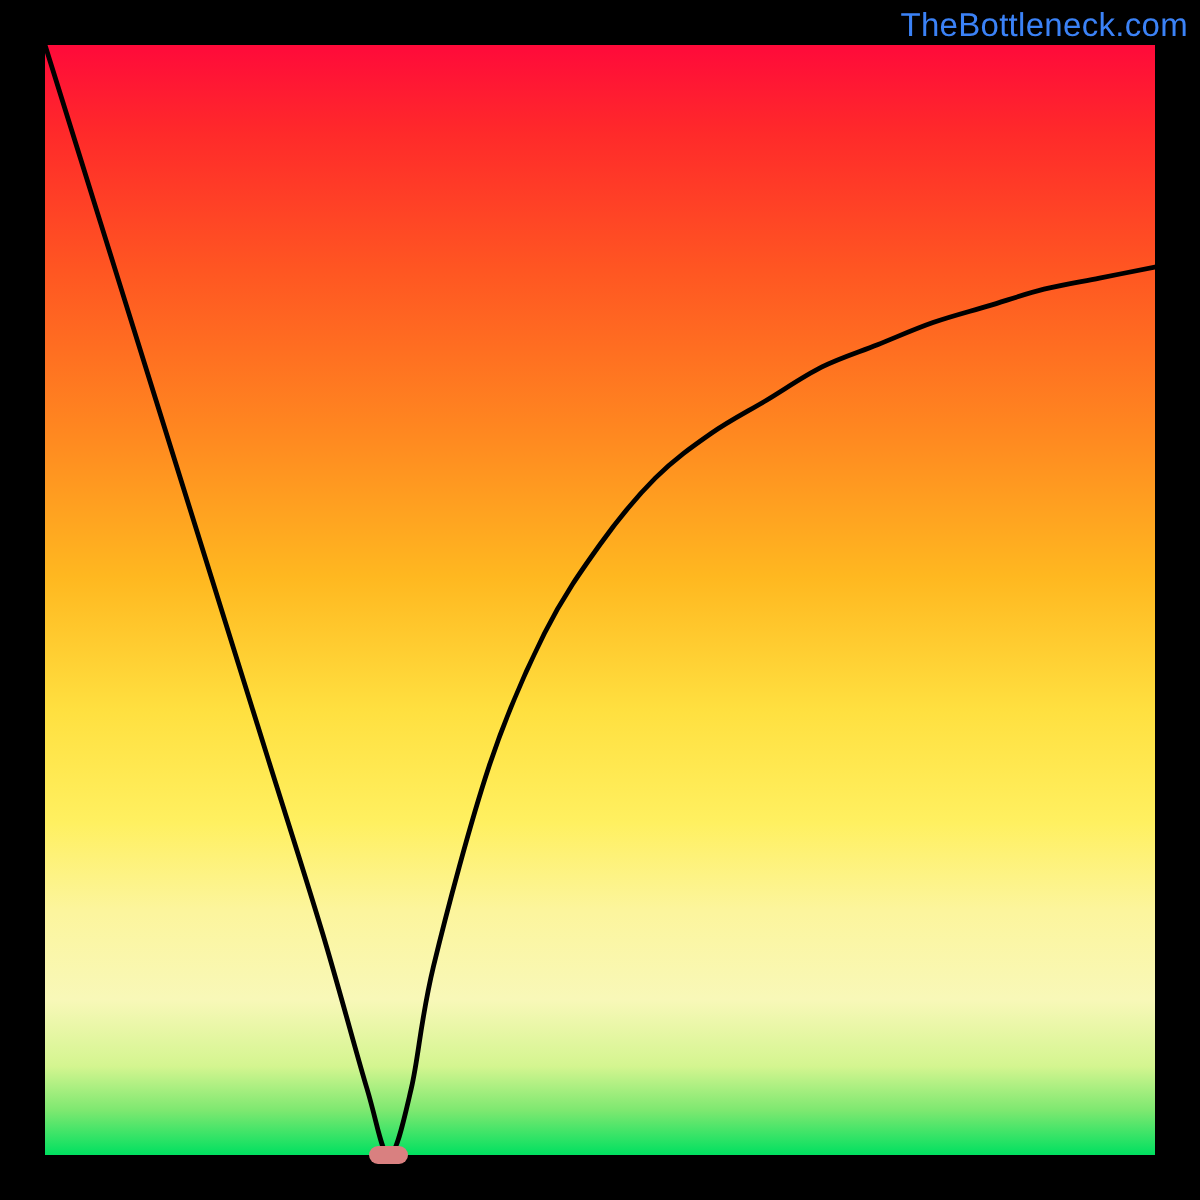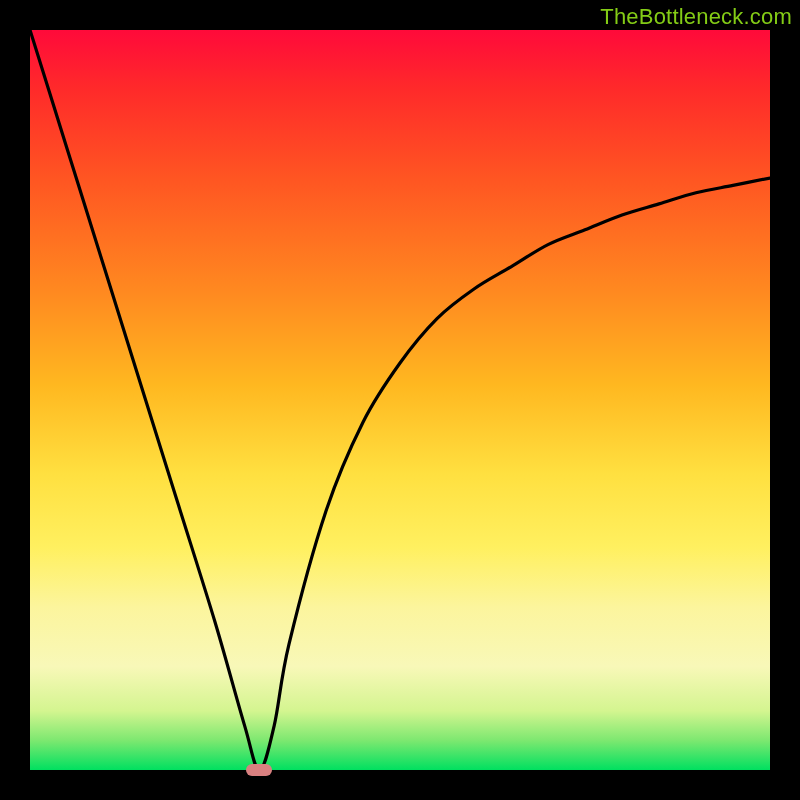--- a/index.html
+++ b/index.html
@@ -31,21 +31,21 @@
       #7de870 96%,
       #00e060 100%
     );
   }
   .watermark {
     position: absolute;
     top: 4px;
     right: 8px;
     font-size: 22px;
     font-weight: 500;
-    color: #84cc16;
+    color: #3b82f6;
     letter-spacing: 0.2px;
   }
   svg.overlay {
     position: absolute;
     left: 30px;
     top: 30px;
     width: 740px;
     height: 740px;
     pointer-events: none;
   }

